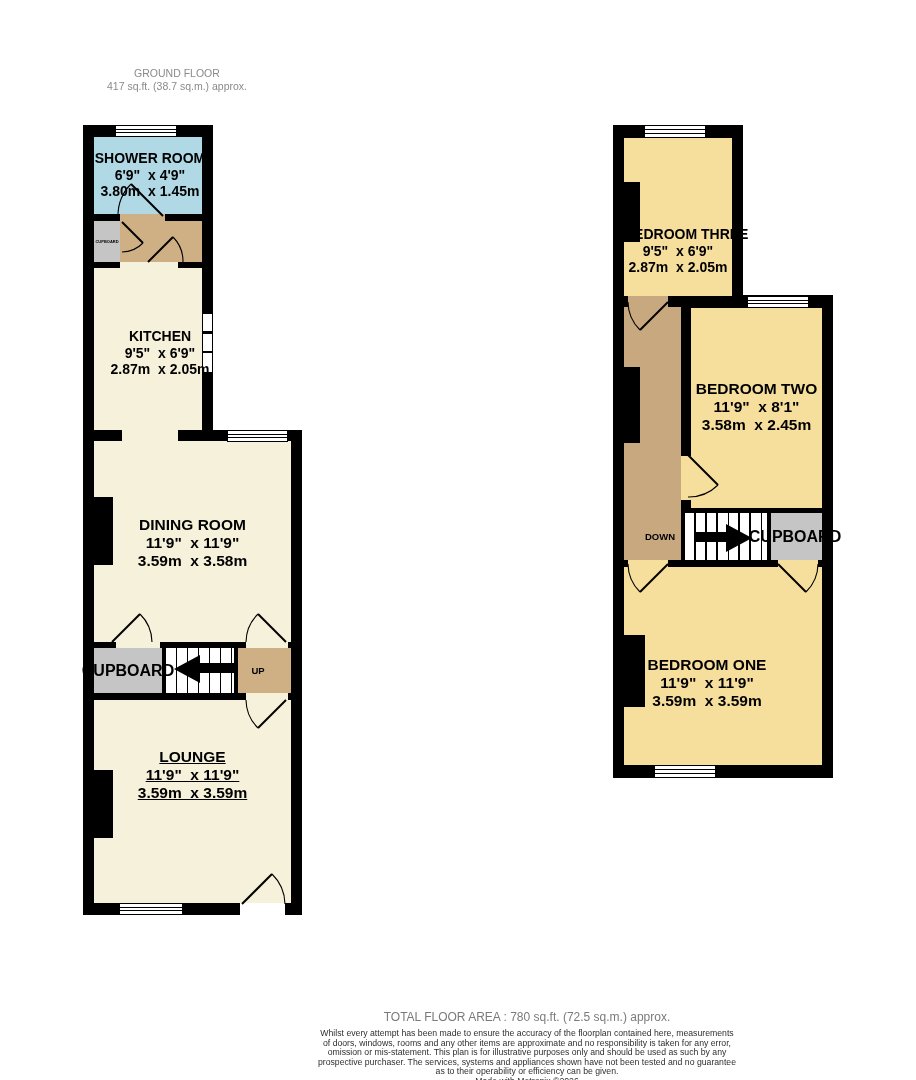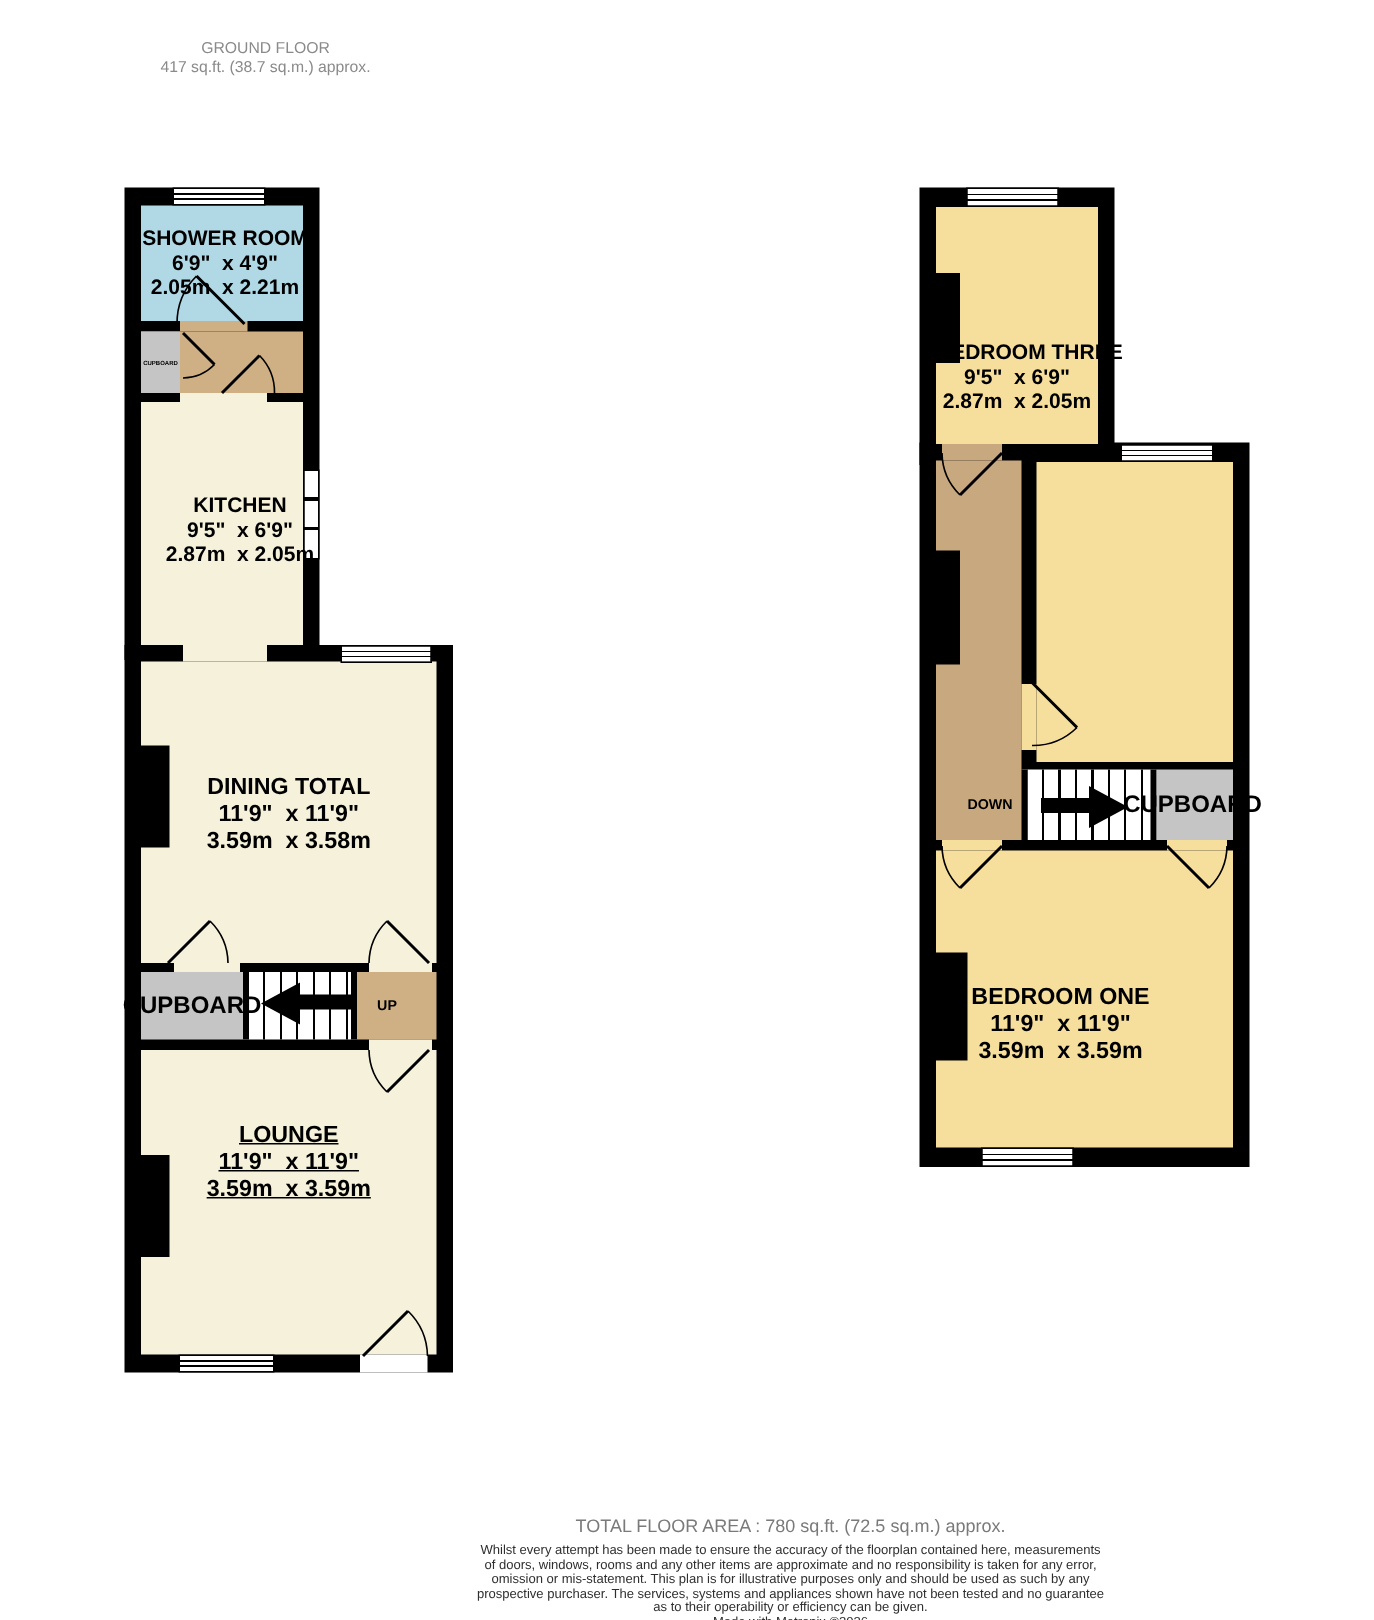--- a/index.html
+++ b/index.html
@@ -10,21 +10,21 @@
   .abs{position:absolute;box-sizing:border-box;}
   .wallblock{background:var(--wall,#000);}
   .cream{background:var(--cream,#f6f1da);}
   .blue{background:var(--blue,#b0d8e5);}
   .yellow{background:var(--yellow,#f6de9d);}
   .tan{background:var(--tan,#cfb085);}
   .tan2{background:var(--tan2,#c8a87e);}
   .gray{background:var(--gray,#c5c5c5);}
   .white{background:#fff;}
   .floor-header{
-    text-align:center;color:var(--header,#8a8a8a);font-size:10.5px;line-height:13px;
+    text-align:center;color:var(--header,#8a8a8a);font-size:10.5px;line-height:13px;margin-top:41px;
   }
   .room-label{
     text-align:center;color:#000;font-weight:bold;z-index:6;
   }
   .room-label .rname{white-space:nowrap;}
   .room-label .dim{white-space:pre;}
   .big{font-size:15.5px;line-height:18px;}
   .small{font-size:14px;line-height:16.5px;}
   .tiny-label{
     display:flex;align-items:center;justify-content:center;text-align:left;
@@ -80,29 +80,29 @@
   <div class="abs white" style="left:240px;top:903px;width:45px;height:12px;"></div>
 
   <div class="abs window" style="left:115px;top:125px;width:62px;height:12px;"></div>
   <div class="abs window v" style="left:202px;top:313px;width:11px;height:60px;"></div>
   <div class="abs window" style="left:227px;top:430px;width:61px;height:12px;"></div>
   <div class="abs window" style="left:119px;top:903px;width:64px;height:12px;"></div>
 
   <div class="abs room-label small" style="left:94px;top:150px;width:112px;">
     <div class="rname">SHOWER ROOM</div>
     <div class="dim">6'9"  x 4'9"</div>
-    <div class="dim">2.05m  x 2.21m</div>
+    <div class="dim">3.80m  x 1.45m</div>
   </div>
   <div class="abs room-label small" style="left:94px;top:328px;width:132px;">
     <div class="rname">KITCHEN</div>
     <div class="dim">9'5"  x 6'9"</div>
     <div class="dim">2.87m  x 2.05m</div>
   </div>
   <div class="abs room-label big" style="left:94px;top:516px;width:197px;">
-    <div class="rname">DINING TOTAL</div>
+    <div class="rname">DINING ROOM</div>
     <div class="dim">11'9"  x 11'9"</div>
     <div class="dim">3.59m  x 3.58m</div>
   </div>
   <div class="abs room-label big" style="left:94px;top:748px;width:197px;text-decoration:underline;">
     <div class="rname">LOUNGE</div>
     <div class="dim">11'9"  x 11'9"</div>
     <div class="dim">3.59m  x 3.59m</div>
   </div>
   <div class="abs tiny-label" style="left:94px;top:221px;width:26px;height:41px;font-size:4px;">CUPBOARD</div>
   <div class="abs tiny-label" style="left:86px;top:648px;width:84px;height:45px;font-size:16px;white-space:nowrap;overflow:visible;">CUPBOARD</div>
@@ -128,20 +128,25 @@
   <div class="abs yellow" style="left:778px;top:560px;width:40px;height:7px;"></div>
 
   <div class="abs window" style="left:644px;top:125px;width:62px;height:13px;"></div>
   <div class="abs window" style="left:747px;top:296px;width:62px;height:12px;"></div>
   <div class="abs window" style="left:654px;top:765px;width:62px;height:13px;"></div>
 
   <div class="abs room-label small" style="left:624px;top:226px;width:108px;">
     <div class="rname">BEDROOM THREE</div>
     <div class="dim">9'5"  x 6'9"</div>
     <div class="dim">2.87m  x 2.05m</div>
+  </div>
+  <div class="abs room-label big" style="left:691px;top:380px;width:131px;">
+    <div class="rname">BEDROOM TWO</div>
+    <div class="dim">11'9"  x 8'1"</div>
+    <div class="dim">3.58m  x 2.45m</div>
   </div>
   <div class="abs room-label big" style="left:608px;top:656px;width:198px;">
     <div class="rname">BEDROOM ONE</div>
     <div class="dim">11'9"  x 11'9"</div>
     <div class="dim">3.59m  x 3.59m</div>
   </div>
   <div class="abs tiny-label" style="left:640px;top:513px;width:40px;height:47px;font-size:9.5px;">DOWN</div>
   <div class="abs tiny-label" style="left:745px;top:513px;width:100px;height:47px;font-size:16px;white-space:nowrap;overflow:visible;">CUPBOARD</div>
 
   <svg class="overlay" width="916" height="1080" viewBox="0 0 916 1080">

